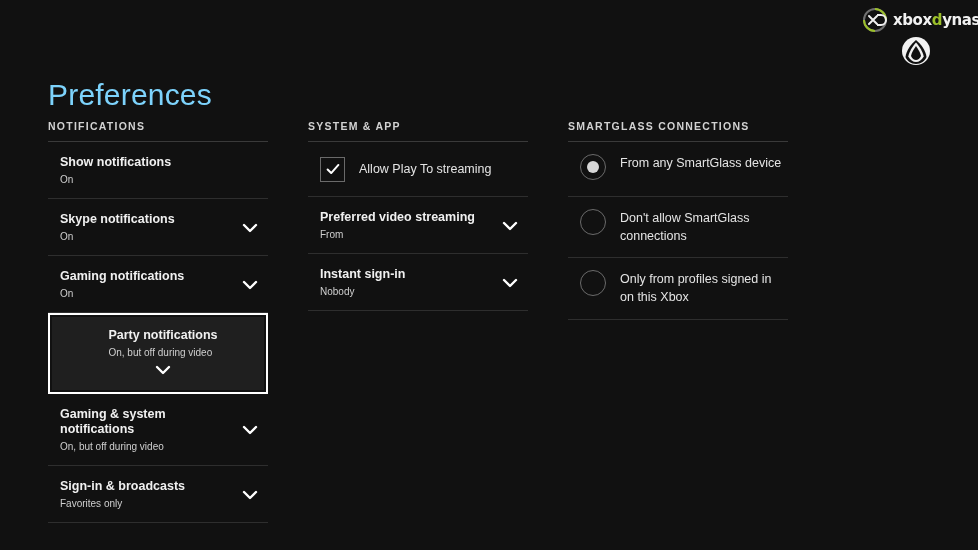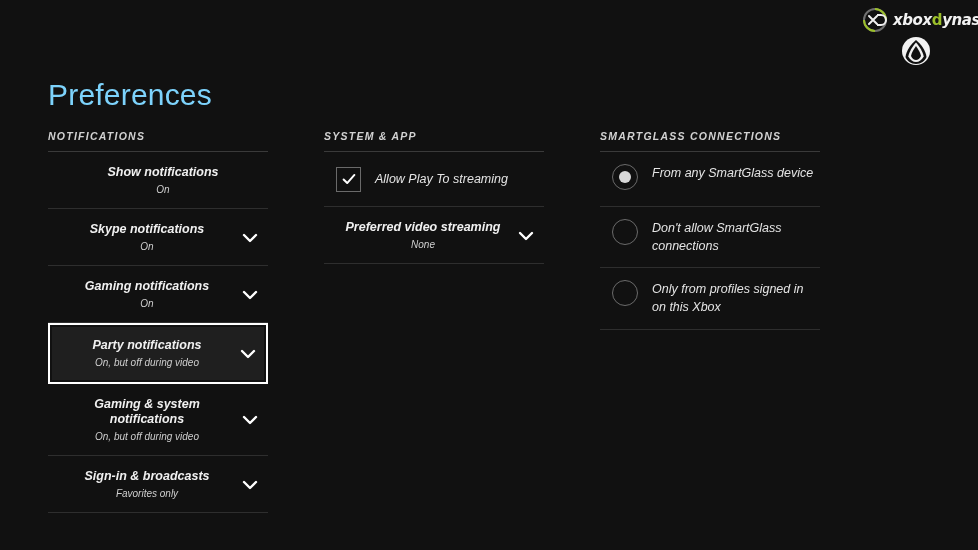--- a/index.html
+++ b/index.html
@@ -33,21 +33,21 @@
   }
   #brand-mark { width: 30px; height: 28px; flex: none; }
   #brand-text {
     font-family: "DejaVu Sans", sans-serif;
     font-size: 15px;
     font-weight: 700;
     letter-spacing: -0.4px;
     line-height: 1;
     white-space: nowrap;
   }
-  #brand-text .w { color: #f2f2f2; font-style: italic; }
+  #brand-text .w { color: #f2f2f2; }
   #brand-text .g { color: #9bbf2a; }
   #brand-sphere {
     width: 32px; height: 32px;
     margin: 1px auto 0 auto;
   }
 
   
   #page-title {
     position: absolute;
     left: 48px;
@@ -55,46 +55,44 @@
     font-size: 30px;
     font-weight: 300;
     color: #7dd3fc;
     letter-spacing: 0.2px;
   }
 
   
   #columns {
     position: absolute;
     left: 48px;
-    top: 130px;
+    top: 120px;
     width: 890px;
     display: flex;
-    gap: 56px;
-    font-style: italic;
+    gap: 40px;
   }
   .column { width: 220px; flex: none; }
 
   .col-header {
     font-size: 10.5px;
     font-weight: 700;
     letter-spacing: 1.25px;
     color: #d2d2d2;
     padding-bottom: 9px;
     border-bottom: 1px solid #3a3a3a;
   }
 
   
   .row {
     position: relative;
     border-bottom: 1px solid #2e2e2e;
     padding: 13px 2px 12px 12px;
     min-height: 55px;
     display: flex;
     align-items: center;
-    text-align: center;
   }
   .row-text { flex: 1 1 auto; }
   .row-title {
     font-size: 12.5px;
     font-weight: 700;
     color: #f0f0f0;
     line-height: 1.25;
   }
   .row-value {
     font-size: 10px;
@@ -114,20 +112,21 @@
   }
   .chevron svg { display: block; }
 
   
   .row.focused {
     border: 2px solid #ffffff;
     border-bottom: 2px solid #ffffff;
     background: #1f1f1f;
     box-shadow: inset 0 0 0 2px #111111;
     padding-left: 12px;
+    flex-direction: column;
   }
 
   
   .check-row {
     display: flex;
     align-items: center;
     gap: 14px;
     border-bottom: 1px solid #2e2e2e;
     padding: 12px 2px 12px 12px;
     min-height: 55px;
@@ -289,29 +288,40 @@
             <path d="M4 10.5 L8 14.5 L16 5.5" fill="none" stroke="#ffffff" stroke-width="2.2" stroke-linecap="round" stroke-linejoin="round"></path>
           </svg>
       </span>
       <span class="check-label">Allow Play To streaming</span>
     </div>
 
 
     <div class="row">
       <div class="row-text">
         <div class="row-title">Preferred video streaming</div>
-        <div class="row-value">None</div>
-      </div>
-      <span class="chevron">
-        <svg viewBox="0 0 20 20" width="20" height="20">
-            <path d="M4 7 L10 13 L16 7" fill="none" stroke="#ffffff" stroke-width="2.4" stroke-linecap="round" stroke-linejoin="round"></path>
-          </svg>
-      </span>
-    </div>
-
+        <div class="row-value">From</div>
+      </div>
+      <span class="chevron">
+        <svg viewBox="0 0 20 20" width="20" height="20">
+            <path d="M4 7 L10 13 L16 7" fill="none" stroke="#ffffff" stroke-width="2.4" stroke-linecap="round" stroke-linejoin="round"></path>
+          </svg>
+      </span>
+    </div>
+
+    <div class="row">
+      <div class="row-text">
+        <div class="row-title">Instant sign-in</div>
+        <div class="row-value">Nobody</div>
+      </div>
+      <span class="chevron">
+        <svg viewBox="0 0 20 20" width="20" height="20">
+            <path d="M4 7 L10 13 L16 7" fill="none" stroke="#ffffff" stroke-width="2.4" stroke-linecap="round" stroke-linejoin="round"></path>
+          </svg>
+      </span>
+    </div>
   </div>
 
   <div class="column">
     <div class="col-header">SMARTGLASS CONNECTIONS</div>
 
     <div class="radio-row">
       <span class="radio">
         <span class="dot"></span>
       </span>
       <span class="radio-label">From any SmartGlass device</span>

